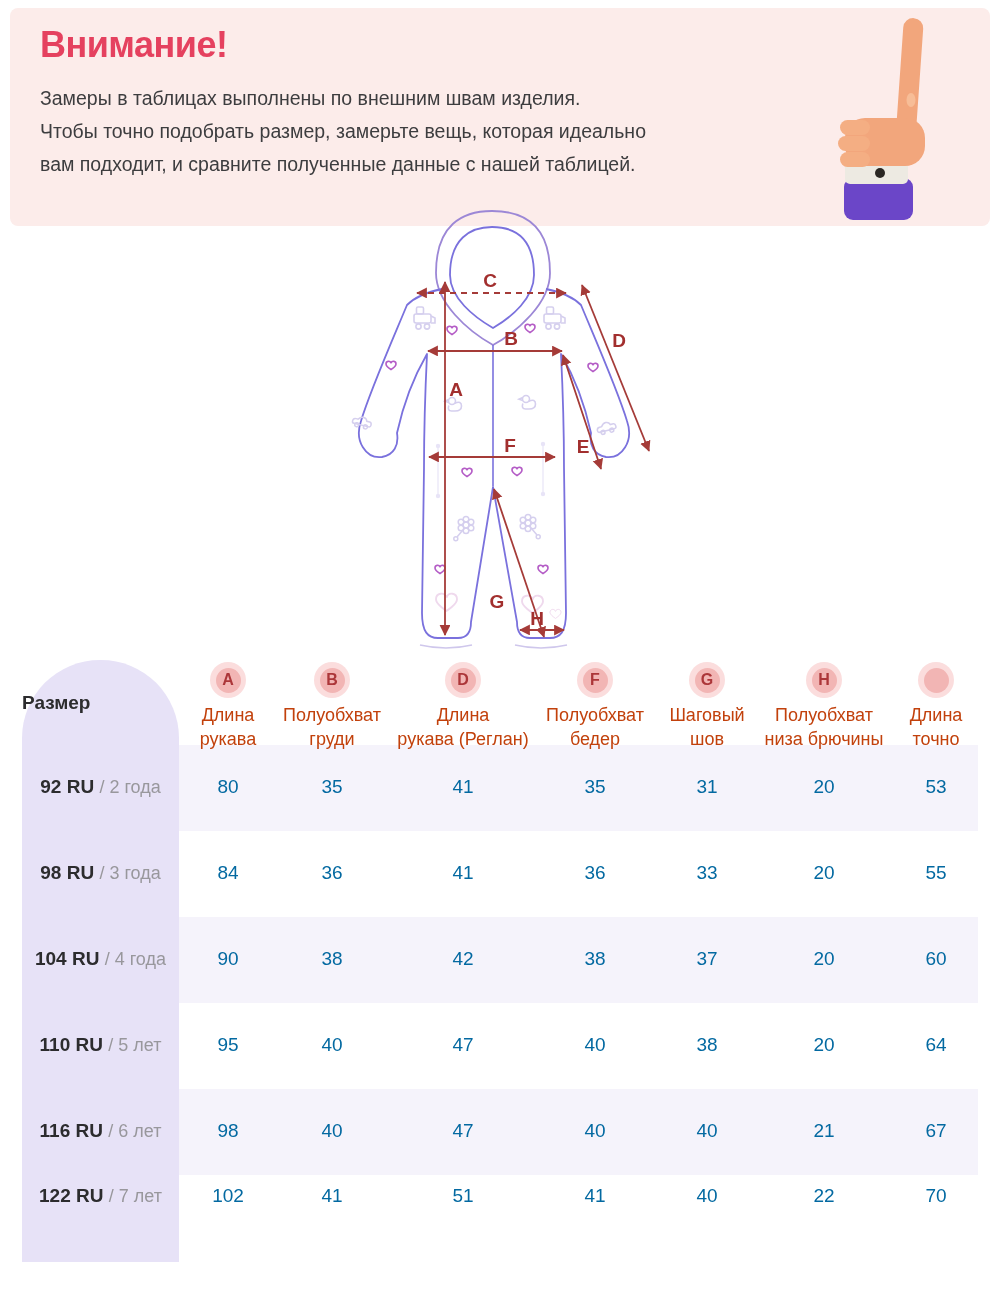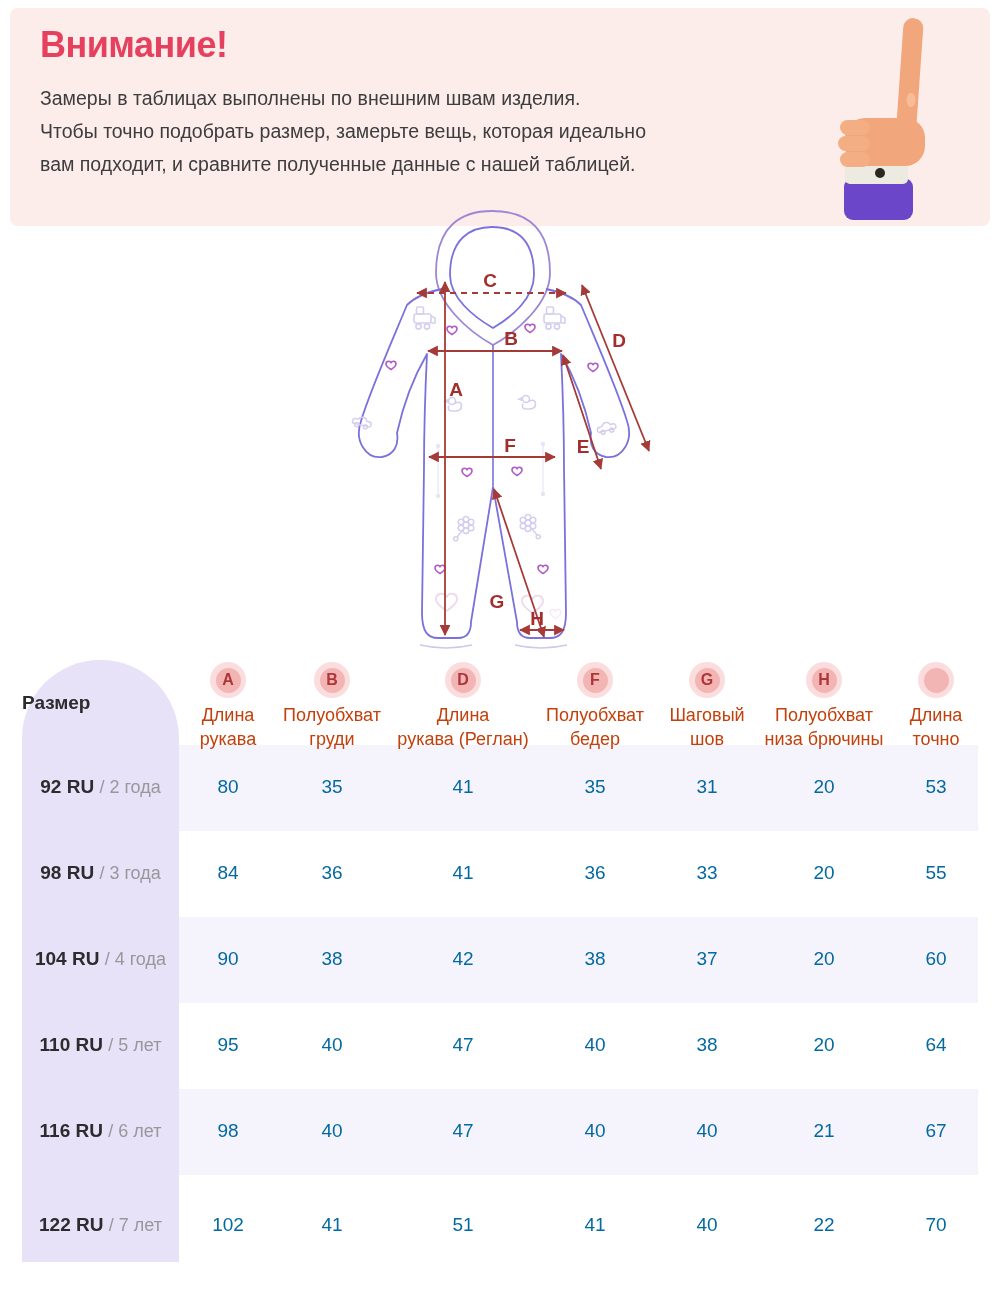--- a/index.html
+++ b/index.html
@@ -30,21 +30,21 @@
   .badge-letter{font-size:16px;font-weight:bold;color:#ac3639;line-height:1;}
   .head-label{margin-top:5px;font-size:18px;line-height:24px;color:#c2410c;white-space:nowrap;}
 
   .ch0,.c0{left:131px}.ch1,.c1{left:235px}.ch2,.c2{left:366px}.ch3,.c3{left:498px}
   .ch4,.c4{left:610px}.ch5,.c5{left:727px}.ch6,.c6{left:839px}
 
   .val{position:absolute;width:150px;text-align:center;font-size:19px;color:#0369a1;}
   .size-cell{position:absolute;left:0;width:157px;text-align:center;font-size:19px;color:#2c2c2e;white-space:nowrap;}
   .size-cell b{font-weight:bold;color:#2c2c2e;}
   .size-cell span{font-size:18px;color:#98979c;}
-  .r0{top:116px}.r1{top:202px}.r2{top:288px}.r3{top:374px}.r4{top:460px}.r5{top:554px}
+  .r0{top:116px}.r1{top:202px}.r2{top:288px}.r3{top:374px}.r4{top:460px}.r5{top:525px}
 </style>
 </head>
 <body>
 
 <div class="page">
 
   <section class="notice">
     <div class="notice-title">Внимание!</div>
     <div class="notice-text">
       <div>Замеры в таблицах выполнены по внешним швам изделия.</div>

